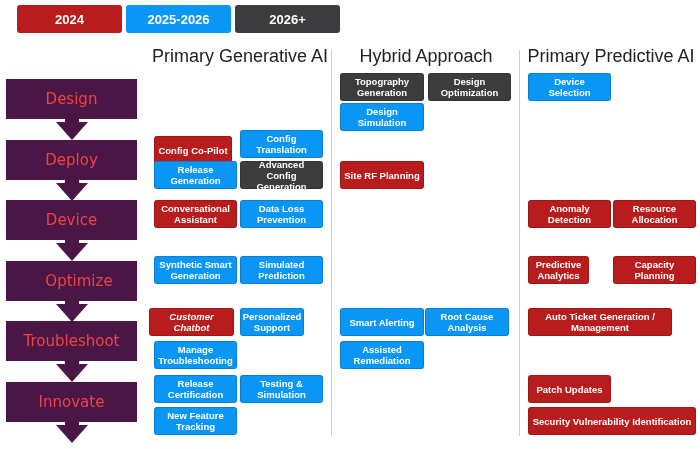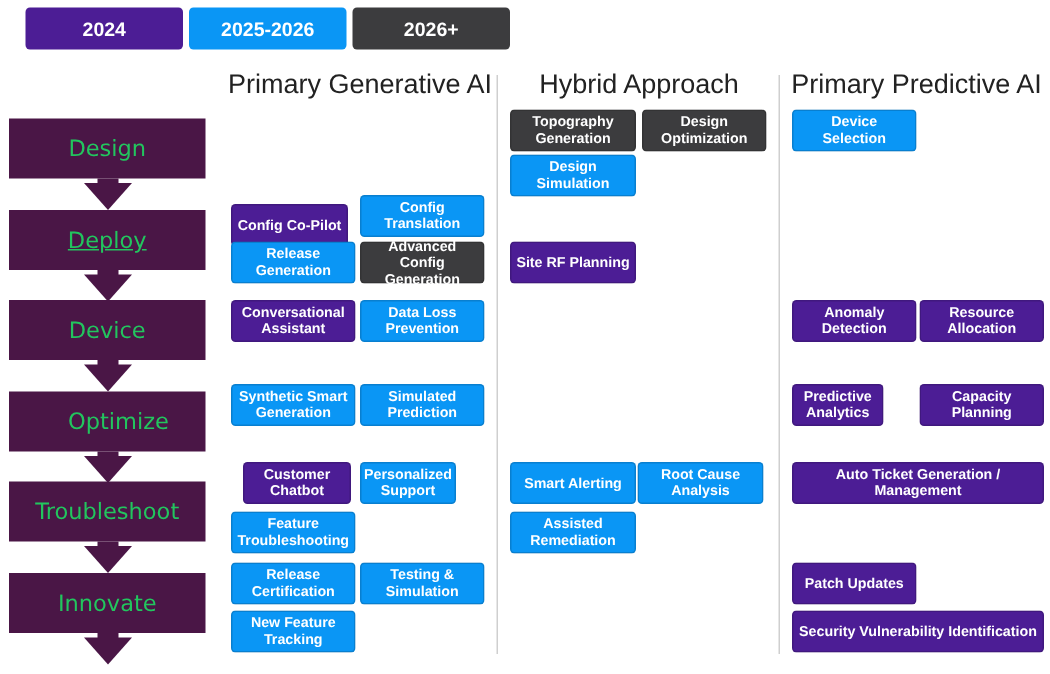--- a/index.html
+++ b/index.html
@@ -1,24 +1,24 @@
 <!DOCTYPE html>
 <html><head>
 <meta charset="utf-8">
 <style>
   * { box-sizing: border-box; margin: 0; padding: 0; }
   body { width: 700px; height: 449px; background: #ffffff; position: relative; overflow: hidden; font-family: "Liberation Sans", "DejaVu Sans", sans-serif; }
   .legend { position: absolute; top: 5px; height: 28px; border-radius: 3px; color: #fff; font-weight: bold; font-size: 13px; display: flex; align-items: center; justify-content: center; }
   .colhdr { position: absolute; top: 46px; font-size: 18px; color: #222; text-align: center; }
   .divider { position: absolute; top: 50px; width: 1px; height: 386px; background: #cfcfcf; }
-  .stage { position: absolute; left: 6px; width: 131px; height: 40px; background: #4a1646; color: #22c55e; font-size: 15px; display: flex; align-items: center; justify-content: center; font-family: "DejaVu Sans", sans-serif; }
+  .stage { position: absolute; left: 6px; width: 131px; height: 40px; background: #4a1646; color: #ef4444; font-size: 15px; display: flex; align-items: center; justify-content: center; font-family: "DejaVu Sans", sans-serif; }
   .arrow { position: absolute; left: 56px; width: 0; height: 0; border-left: 16px solid transparent; border-right: 16px solid transparent; border-top: 18px solid #4a1646; }
   .arrow-stem { position: absolute; left: 65px; width: 14px; background: #4a1646; }
   .box { position: absolute; height: 28px; border-radius: 3px; color: #fff; font-weight: bold; font-size: 9.5px; line-height: 11px; display: flex; align-items: center; justify-content: center; text-align: center; padding: 0 3px; border: 1px solid rgba(0,0,0,0.15); }
-  .g { background: #4c1d95; }
+  .g { background: #b91c1c; }
   .b { background: #0a96f5; }
   .d { background: #3c3c3e; }
 </style>
 </head>
 <body>
 
 <div class="legend g" style="left:17px;width:105px;">2024</div>
 <div class="legend b" style="left:126px;width:105px;">2025-2026</div>
 <div class="legend d" style="left:235px;width:105px;">2026+</div>
 
@@ -26,21 +26,21 @@
 <div class="colhdr" style="left:336px;width:180px;">Hybrid Approach</div>
 <div class="colhdr" style="left:522px;width:178px;">Primary Predictive AI</div>
 
 <div class="divider" style="left:331px;"></div>
 <div class="divider" style="left:519px;"></div>
 
 <div class="stage" style="top:79px;">Design</div>
 <div class="arrow-stem" style="top:119px;height:4px;"></div>
 <div class="arrow" style="top:122px;"></div>
 
-<div class="stage" style="top:140px;text-decoration:underline;">Deploy</div>
+<div class="stage" style="top:140px;">Deploy</div>
 <div class="arrow-stem" style="top:180px;height:4px;"></div>
 <div class="arrow" style="top:183px;"></div>
 
 <div class="stage" style="top:200px;">Device</div>
 <div class="arrow-stem" style="top:240px;height:4px;"></div>
 <div class="arrow" style="top:243px;"></div>
 
 <div class="stage" style="top:261px;padding-left:15px;">Optimize</div>
 <div class="arrow-stem" style="top:301px;height:4px;"></div>
 <div class="arrow" style="top:304px;"></div>
@@ -67,25 +67,25 @@
 <div class="box g" style="left:154px;top:200px;width:83px;">Conversational Assistant</div>
 <div class="box b" style="left:240px;top:200px;width:83px;">Data Loss Prevention</div>
 <div class="box g" style="left:528px;top:200px;width:83px;">Anomaly Detection</div>
 <div class="box g" style="left:613px;top:200px;width:83px;">Resource Allocation</div>
 
 <div class="box b" style="left:154px;top:256px;width:83px;">Synthetic Smart Generation</div>
 <div class="box b" style="left:240px;top:256px;width:83px;">Simulated Prediction</div>
 <div class="box g" style="left:528px;top:256px;width:61px;">Predictive Analytics</div>
 <div class="box g" style="left:613px;top:256px;width:83px;">Capacity Planning</div>
 
-<div class="box g" style="left:162px;top:308px;width:72px;">Customer Chatbot</div>
+<div class="box g" style="left:149px;top:308px;width:85px;font-style:italic;">Customer Chatbot</div>
 <div class="box b" style="left:240px;top:308px;width:64px;">Personalized Support</div>
-<div class="box b" style="left:154px;top:341px;width:83px;">Feature Troubleshooting</div>
+<div class="box b" style="left:154px;top:341px;width:83px;">Manage Troubleshooting</div>
 <div class="box b" style="left:340px;top:308px;width:84px;">Smart Alerting</div>
 <div class="box b" style="left:425px;top:308px;width:84px;">Root Cause Analysis</div>
 <div class="box b" style="left:340px;top:341px;width:84px;">Assisted Remediation</div>
-<div class="box g" style="left:528px;top:308px;width:168px;">Auto Ticket Generation / Management</div>
+<div class="box g" style="left:528px;top:308px;width:144px;">Auto Ticket Generation / Management</div>
 
 <div class="box b" style="left:154px;top:375px;width:83px;">Release Certification</div>
 <div class="box b" style="left:240px;top:375px;width:83px;">Testing &amp; Simulation</div>
 <div class="box b" style="left:154px;top:407px;width:83px;">New Feature Tracking</div>
 <div class="box g" style="left:528px;top:375px;width:83px;">Patch Updates</div>
 <div class="box g" style="left:528px;top:407px;width:168px;">Security Vulnerability Identification</div>
 
 </body></html>

